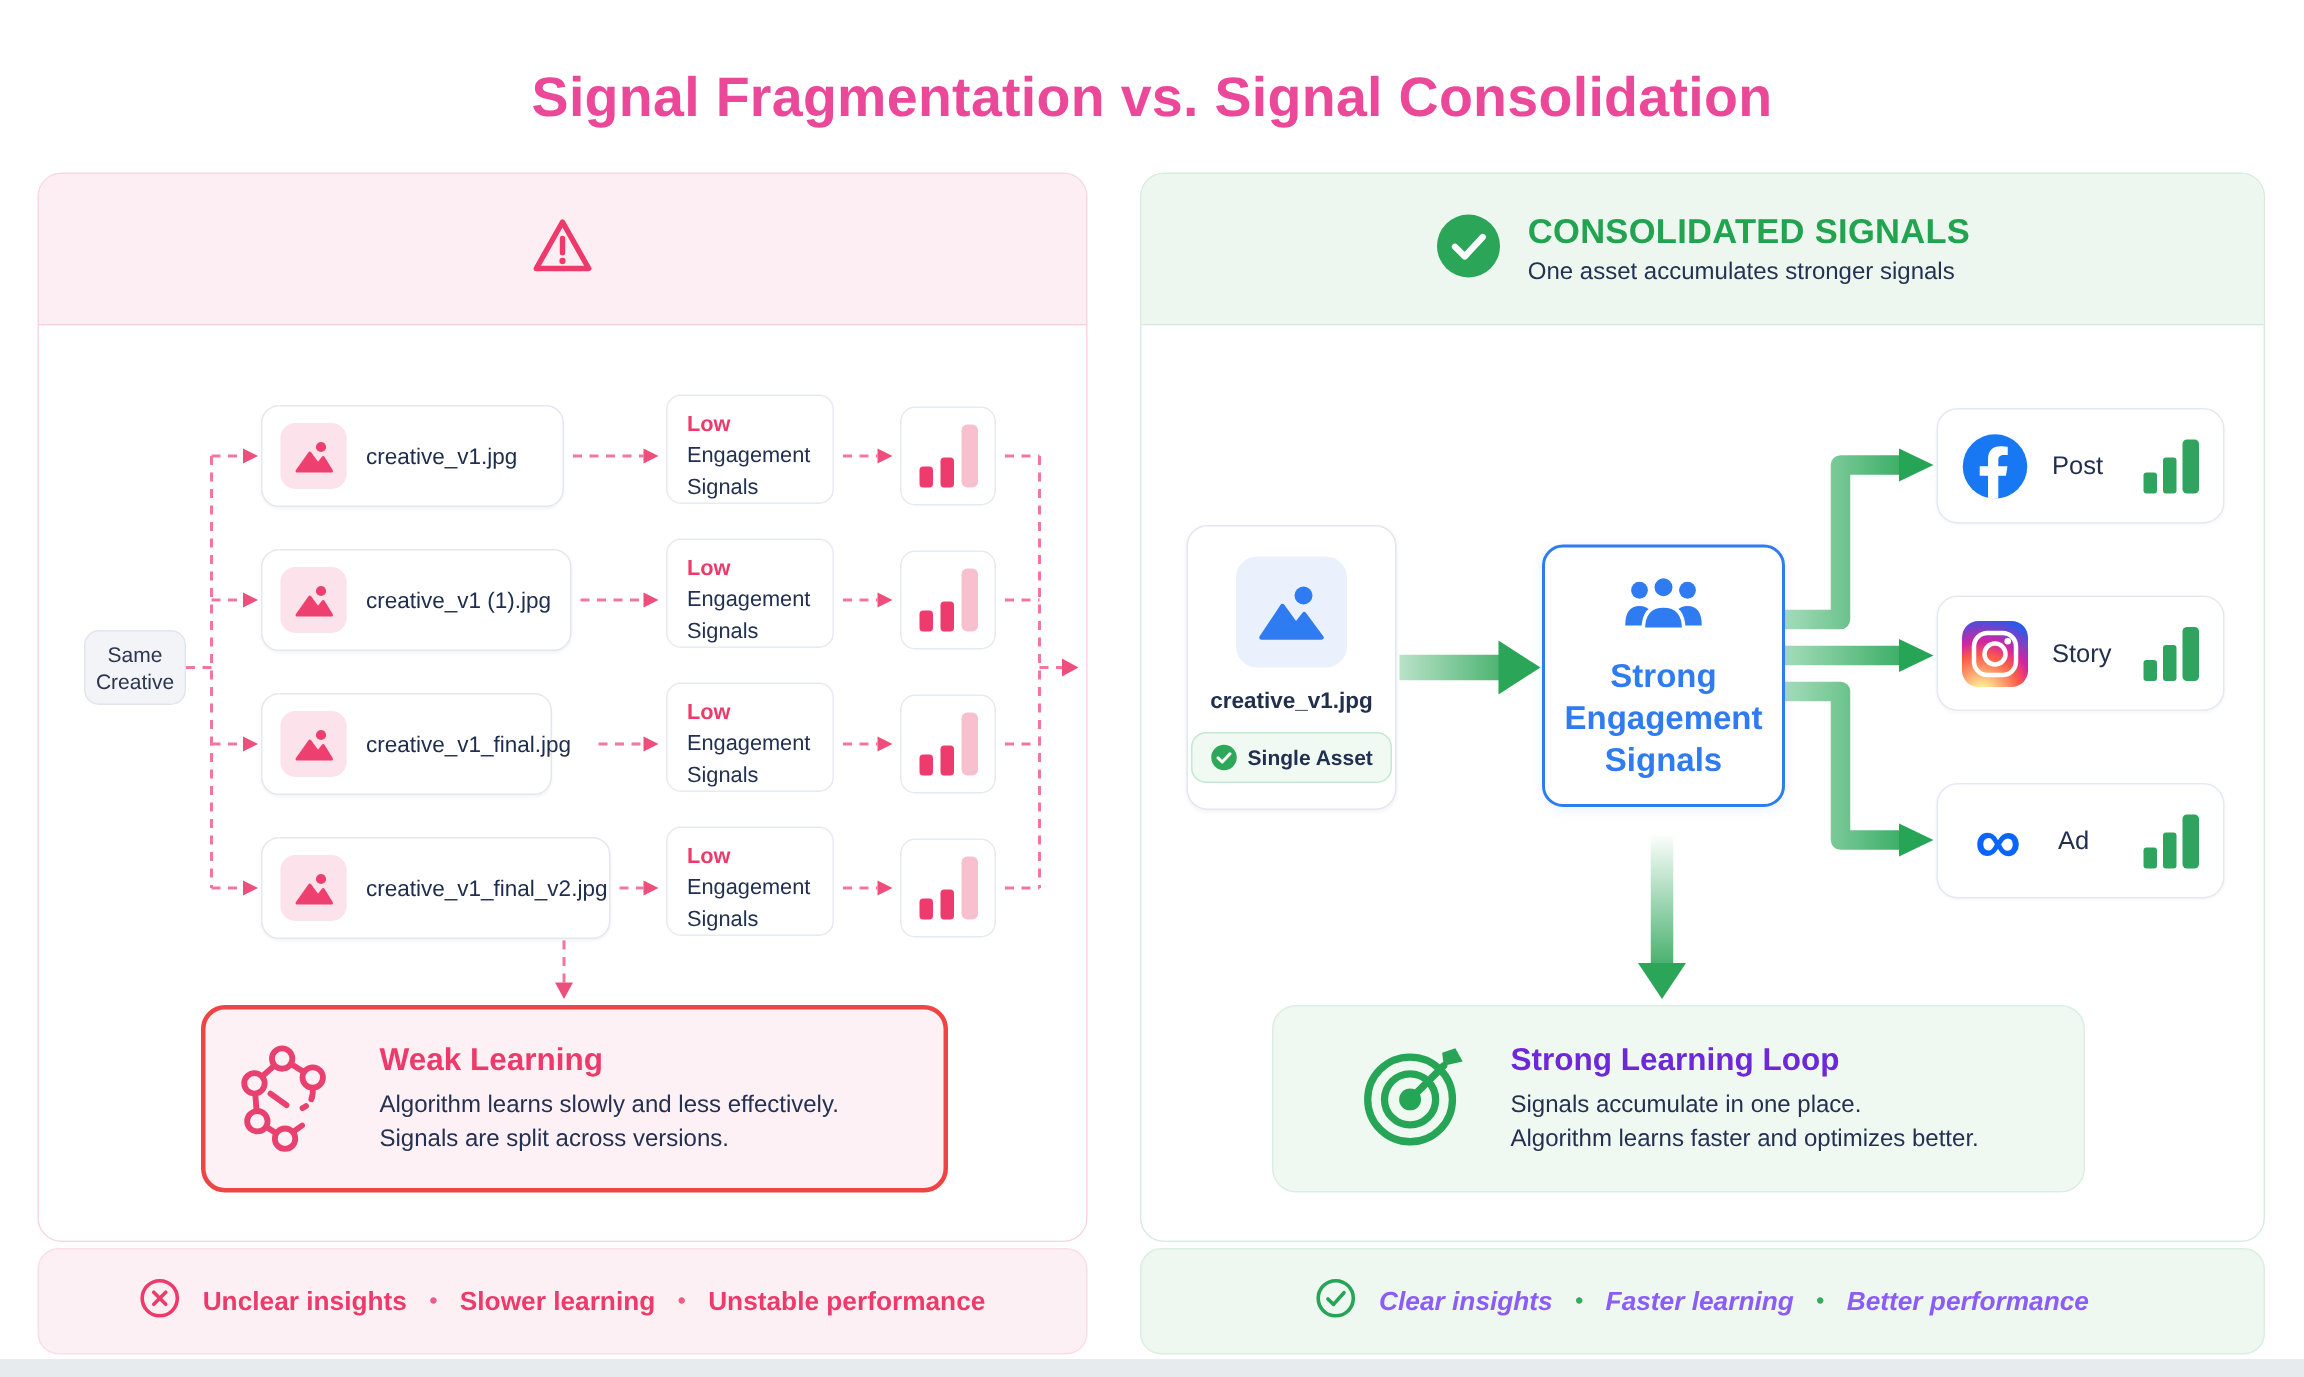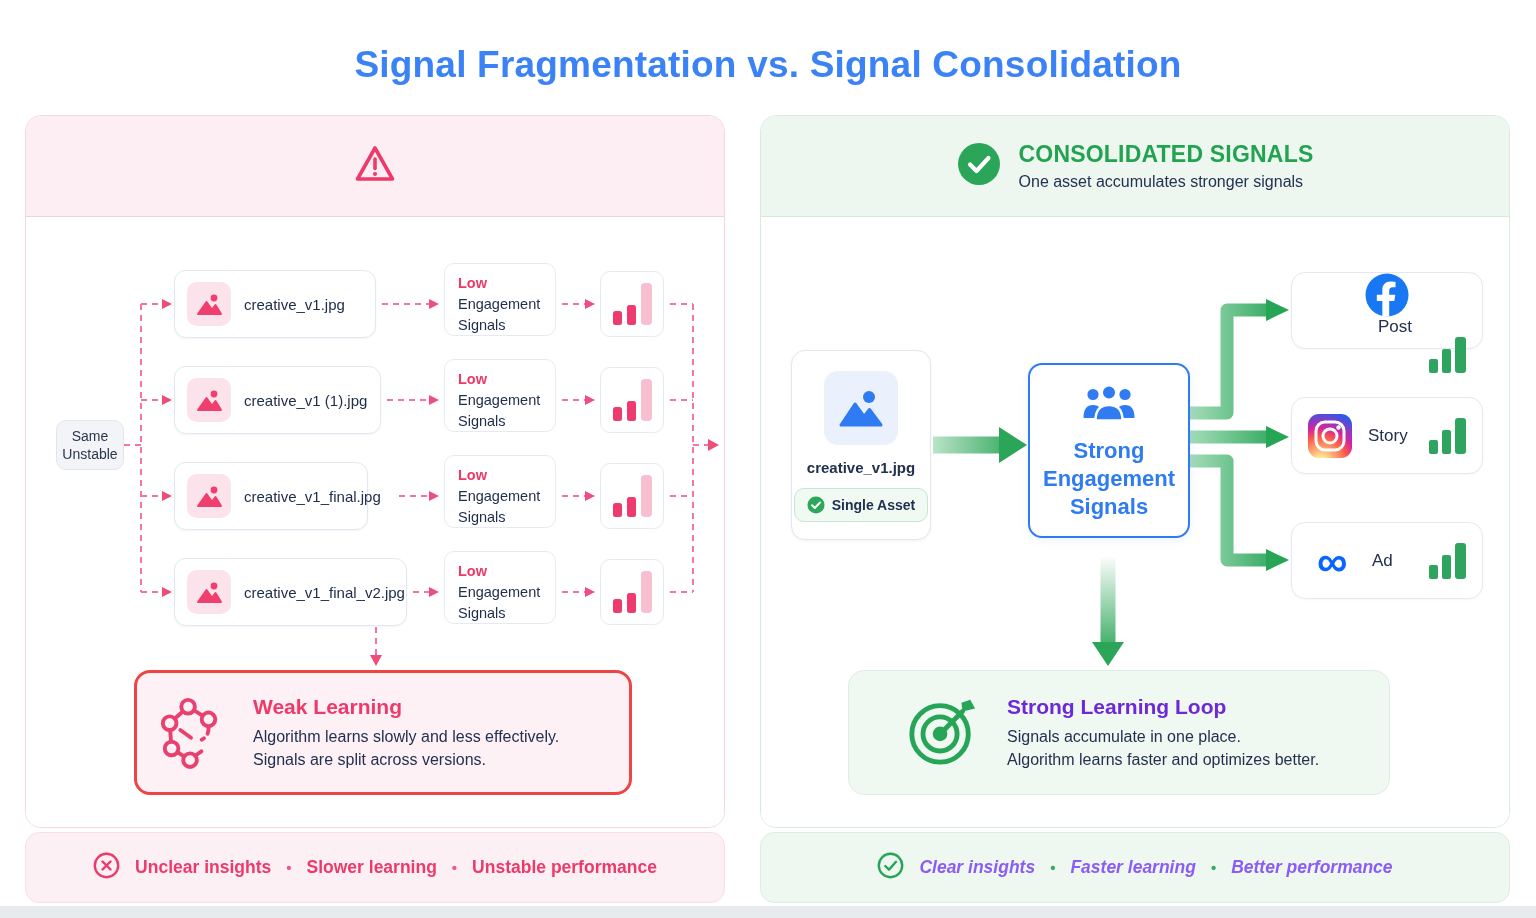--- a/index.html
+++ b/index.html
@@ -1,21 +1,21 @@
 <!DOCTYPE html>
 <html><head>
 <meta charset="utf-8">
 <style>
   * { margin:0; padding:0; box-sizing:border-box; }
   html,body { background:#ffffff; }
   body { font-family:"Liberation Sans","DejaVu Sans",sans-serif; }
   #stage { position:relative; width:1536px; height:918px; background:#ffffff; overflow:hidden; }
 
   .main-title { position:absolute; top:44px; left:0; width:100%; text-align:center;
-    font-size:37px; font-weight:800; color:#3b82f6; letter-spacing:0.2px; }
+    font-size:37px; font-weight:800; color:#ec4899; letter-spacing:0.2px; }
 
   
   .panel { position:absolute; top:115px; border-radius:16px; overflow:hidden; }
   .panel.left  { left:25px;  width:700px; height:713px; border:1px solid #f8d6e1; }
   .panel.right { left:760px; width:750px; height:713px; border:1px solid #d6ecde; }
   .panel-header { height:101px; display:flex; align-items:center; justify-content:center; gap:18px; }
   .panel.left  .panel-header { background:#fdeef3; border-bottom:1px solid #f7cfdc; }
   .panel.right .panel-header { background:#edf7f0; border-bottom:1px solid #d4e9db; }
   .ph-title { font-size:23px; font-weight:800; letter-spacing:0.2px; }
   .panel.left  .ph-title { color:#ed3a6a; }
@@ -165,21 +165,21 @@
             <polygon points="403,370 413,375 403,380"></polygon>
           <polygon points="559,82 569,87 559,92"></polygon>
             <polygon points="559,178 569,183 559,188"></polygon>
           <polygon points="559,274 569,279 559,284"></polygon>
             <polygon points="559,370 569,375 559,380"></polygon>
           <polygon points="682,222 693,228 682,234"></polygon>
           <polygon points="344,438 356,438 350,449"></polygon>
         </g>
       </svg>
 
-      <div class="same-creative">Same Unstable</div>
+      <div class="same-creative">Same Creative</div>
 
       <div class="file-card" style="top:53px; width:202px;">
         <span class="thumb">
           <svg width="27" height="26" viewBox="0 0 27 26">
               <circle cx="18" cy="7" r="3.4" fill="#ee4070"></circle>
               <path d="M2 23 L10.5 11 L16 18.5 L19.5 14 L25 23 Z" fill="#ee4070" stroke="#ee4070" stroke-width="2" stroke-linejoin="round"></path>
             </svg>
         </span>
         <span class="fname">creative_v1.jpg</span>
       </div>
@@ -375,21 +375,21 @@
             <path d="M33.5 35 q0 -13 9.5 -13 q9.5 0 9.5 13 z" fill="#2e7bf2"></path>
             <circle cx="27" cy="9.5" r="7.2" fill="#2e7bf2" stroke="#ffffff" stroke-width="2.4"></circle>
             <path d="M13.5 37.5 q0 -15.5 13.5 -15.5 q13.5 0 13.5 15.5 z" fill="#2e7bf2" stroke="#ffffff" stroke-width="2.4"></path>
           </svg>
         </span>
         <div class="sline">Strong</div>
         <div class="sline">Engagement</div>
         <div class="sline">Signals</div>
       </div>
 
-      <div class="platform-card" style="top:55px;flex-direction:column;">
+      <div class="platform-card" style="top:55px;">
         <span class="fb-icon">
           <svg width="44" height="44" viewBox="0 0 44 44">
             <circle cx="22" cy="22" r="21.5" fill="#1877f2"></circle>
             <path fill="#ffffff" d="M29.3 28.1 l1-6.3 h-6.1 v-4.1 c0-1.7 0.85-3.4 3.55-3.4 h2.75 V8.9 s-2.5-.42-4.9-.42 c-5 0-8.25 3.02-8.25 8.5 v4.82 h-5.55 v6.3 h5.55 V43.4 a22 22 0 0 0 6.85 0 V28.1 z"></path>
           </svg>
         </span>
         <span class="platform-label">Post</span>
         <span class="green-bars">
           <span class="gbar g1"></span>
             <span class="gbar g2"></span>

